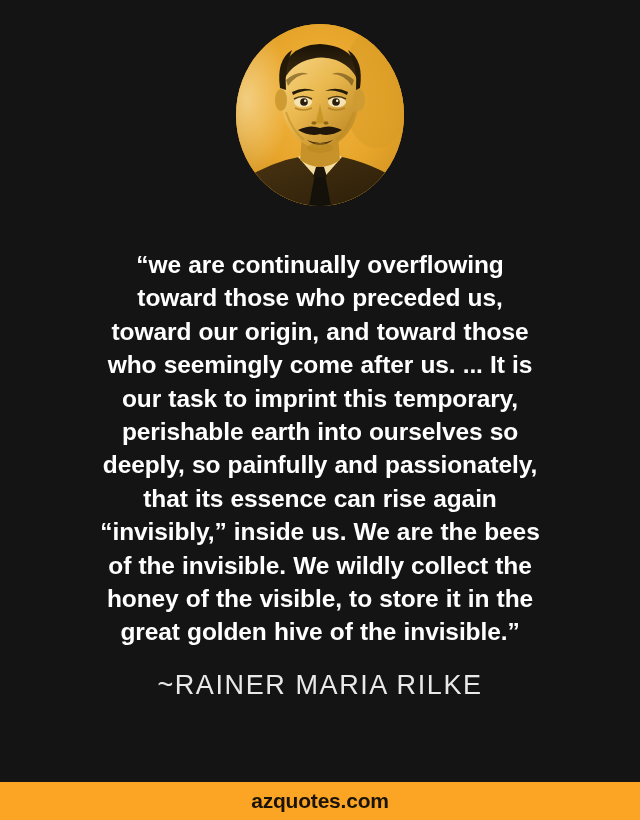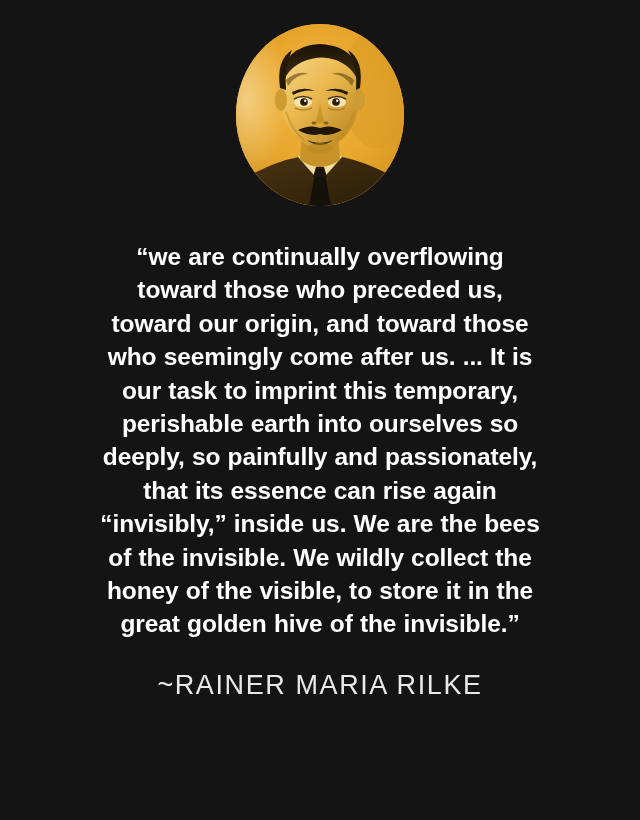--- a/index.html
+++ b/index.html
@@ -56,21 +56,21 @@
     box-sizing: border-box;
     text-align: center;
   }
   .quote-text {
     color: #ffffff;
     font-size: 24.5px;
     font-weight: bold;
     line-height: 33.4px;
     letter-spacing: -0.1px;
     word-spacing: 0.5px;
-    margin: 4px;
+    margin: 12px;
     white-space: pre-line;
   }
 
   
   .author-block {
     position: absolute;
     top: 670px;
     left: 0;
     width: 640px;
     text-align: center;
@@ -204,14 +204,17 @@
 “invisibly,” inside us. We are the bees
 of the invisible. We wildly collect the
 honey of the visible, to store it in the
 great golden hive of the invisible.”</p>
   </div>
 
   <div class="author-block">
     <p class="author-text">~RAINER MARIA RILKE</p>
   </div>
 
+  <div class="footer-bar">
+    <span class="footer-text">azquotes.com</span>
+  </div>
 
 </div>
 
 </body></html>

